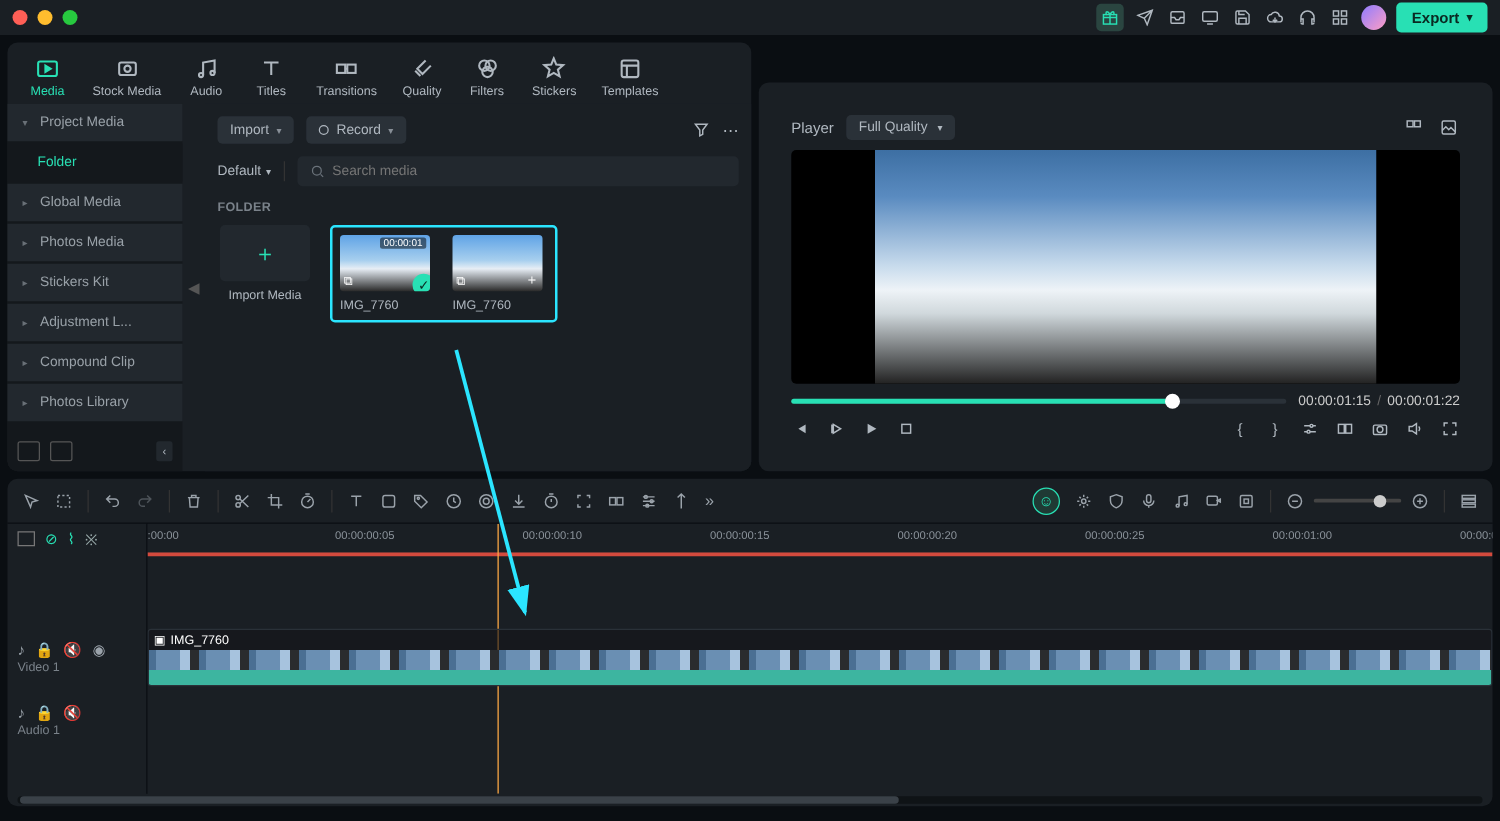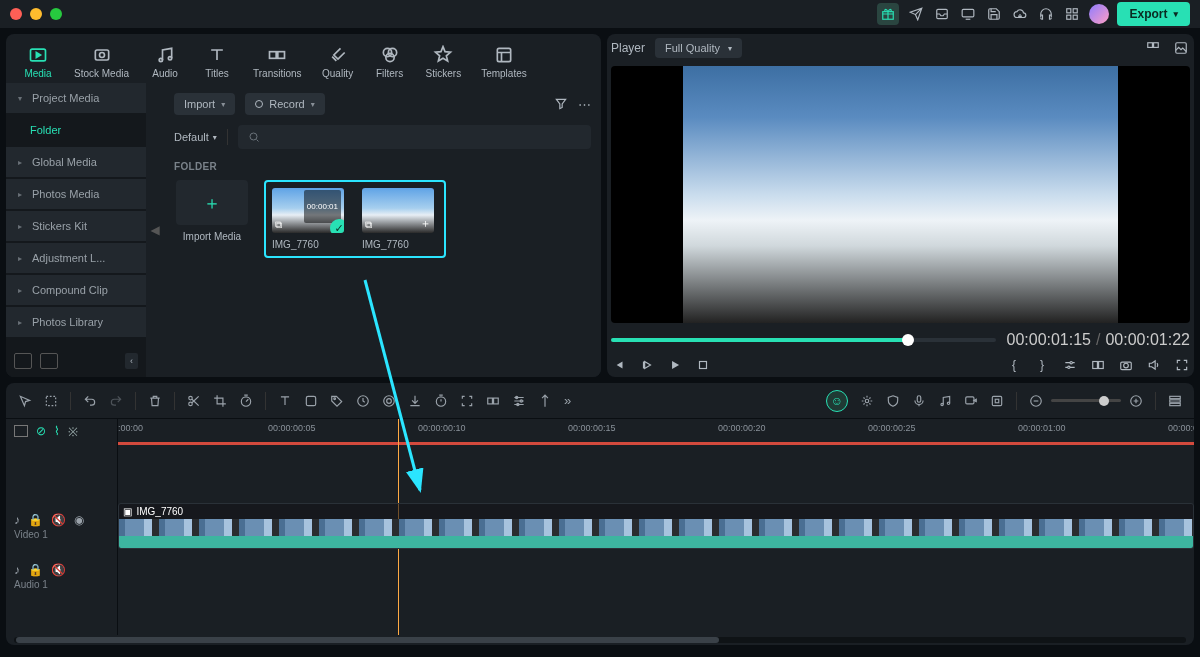--- a/index.html
+++ b/index.html
@@ -111,30 +111,30 @@
 
 .highlight-box {
   border: 2px solid #2be5ff; border-radius: 4px; padding: 6px; display: flex; gap: 14px;
 }
 .thumb-tile { width: 76px; cursor: pointer; }
 .thumb-img {
   width: 72px; height: 45px; border-radius: 3px; position: relative;
   background: linear-gradient(to bottom, #5fa3e6 0%, #a7cfee 45%, #e7eef5 60%, #2a2a2a 100%);
   overflow: hidden;
 }
-.thumb-img .dur { position: absolute; top: 2px; right: 3px; font-size: 8px; color: #fff; background: rgba(0,0,0,.5); padding: 12px 3px; border-radius: 2px; }
+.thumb-img .dur { position: absolute; top: 2px; right: 3px; font-size: 8px; color: #fff; background: rgba(0,0,0,.5); padding: 0 3px; border-radius: 2px; }
 .thumb-img .check { position: absolute; bottom: -4px; right: -4px; width: 18px; height: 18px; background: #28e0b4; border-radius: 50%; color: #0a2a22; font-size: 11px; display: flex; align-items: center; justify-content: center; }
 .thumb-img .tag { position: absolute; bottom: 2px; left: 3px; color: #fff; font-size: 10px; }
 .thumb-img .plus-sm { position: absolute; bottom: 2px; right: 3px; color: #fff; font-size: 11px; }
 .thumb-tile .cap { font-size: 10px; margin-top: 6px; }
 
 
 .right-pane {
   flex: 1; background: #1a1f24; border-radius: 8px;
-  display: flex; flex-direction: column; padding: 4px;
+  display: flex; flex-direction: column; padding: 26px; margin-top: 32px;
 }
 .preview-top { display: flex; align-items: center; gap: 10px; }
 .preview-top .lbl { font-size: 12px; }
 .qual-dd { background: #2a3138; padding: 4px 10px; border-radius: 4px; display: flex; align-items: center; gap: 8px; font-size: 11px; cursor: pointer; }
 .preview-top .spacer { flex: 1; }
 
 .viewer {
   flex: 1; background: #000; border-radius: 4px; margin-top: 8px;
   display: flex; align-items: center; justify-content: center; overflow: hidden; min-height: 0;
 }
@@ -143,21 +143,21 @@
   background: linear-gradient(to bottom, #3d6fa3 0%, #5a8bc0 20%, #c9dced 50%, #eef3f7 60%, #d0d8dc 70%, #222 100%);
   position: relative;
 }
 
 .scrub { display: flex; align-items: center; gap: 10px; margin-top: 8px; }
 .scrub-track {
   flex: 1; height: 4px; background: #2a3138; border-radius: 2px; position: relative; cursor: pointer;
 }
 .scrub-fill { position: absolute; left: 0; top: 0; bottom: 0; width: 77%; background: #28e0b4; border-radius: 2px; }
 .scrub-knob { position: absolute; left: 77%; top: 50%; width: 12px; height: 12px; background: #fff; border-radius: 50%; transform: translate(-50%, -50%); }
-.tc { font-size: 16px; color: #ccc; }
+.tc { font-size: 11px; color: #ccc; }
 .tc .sep { color: #666; margin: 0 5px; }
 
 .play-ctrl { display: flex; align-items: center; gap: 12px; margin-top: 8px; }
 .pc-ico { width: 16px; height: 16px; display: flex; align-items: center; justify-content: center; color: #b0b8c0; cursor: pointer; }
 .play-ctrl .spacer { flex: 1; }
 
 
 .lower {
   height: 262px; background: #1a1f24; margin: 0 6px 6px 6px; border-radius: 8px;
   display: flex; flex-direction: column;
@@ -437,20 +437,21 @@
           <div class="default-dd">
               <span>Default</span>
               <span class="chev" style="font-size:8px">▾</span>
             </div>
           <div style="width:1px;height:16px;background:#333"></div>
           <div class="search-box">
             <svg width="12" height="12" viewBox="0 0 24 24" fill="none" stroke="currentColor" stroke-width="2">
                 <circle cx="11" cy="11" r="7"></circle>
                 <path d="M21 21l-4-4"></path>
               </svg>
+            <input placeholder="Search media" style="">
           </div>
         </div>
         <div class="folder-label">FOLDER</div>
         <div class="media-grid">
           <div class="import-tile">
             <div class="plus-box">
                 <span>＋</span>
               </div>
             <div class="cap">Import Media</div>
           </div>

